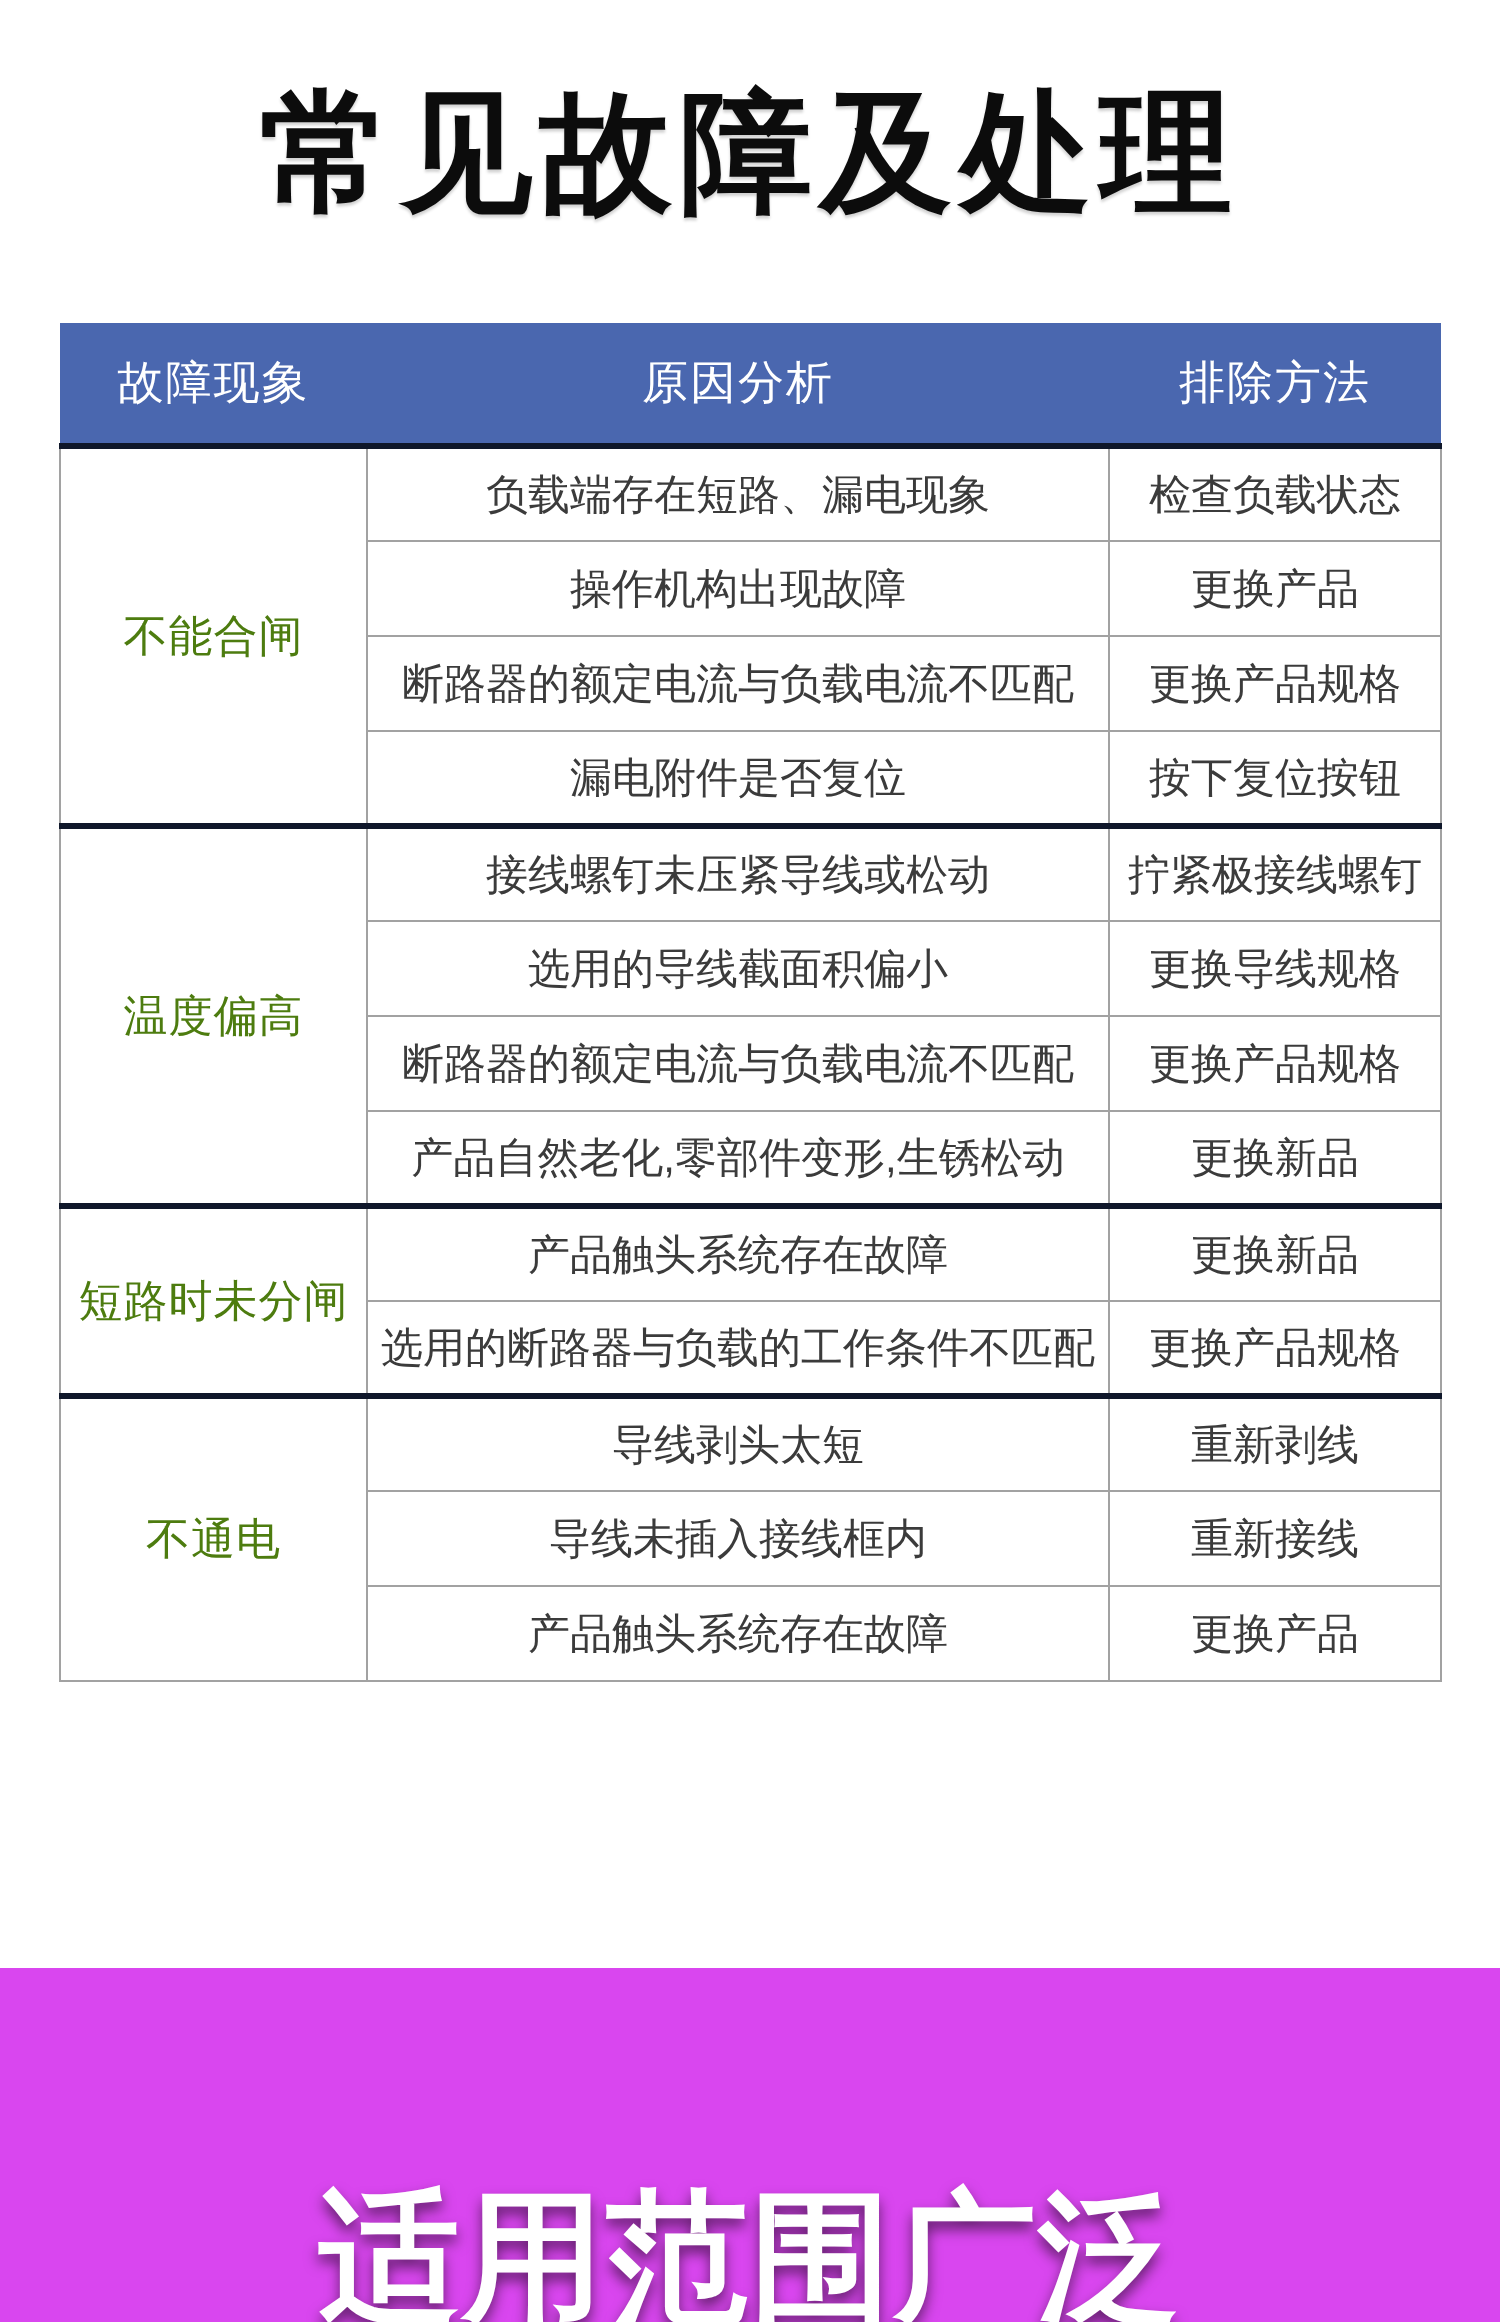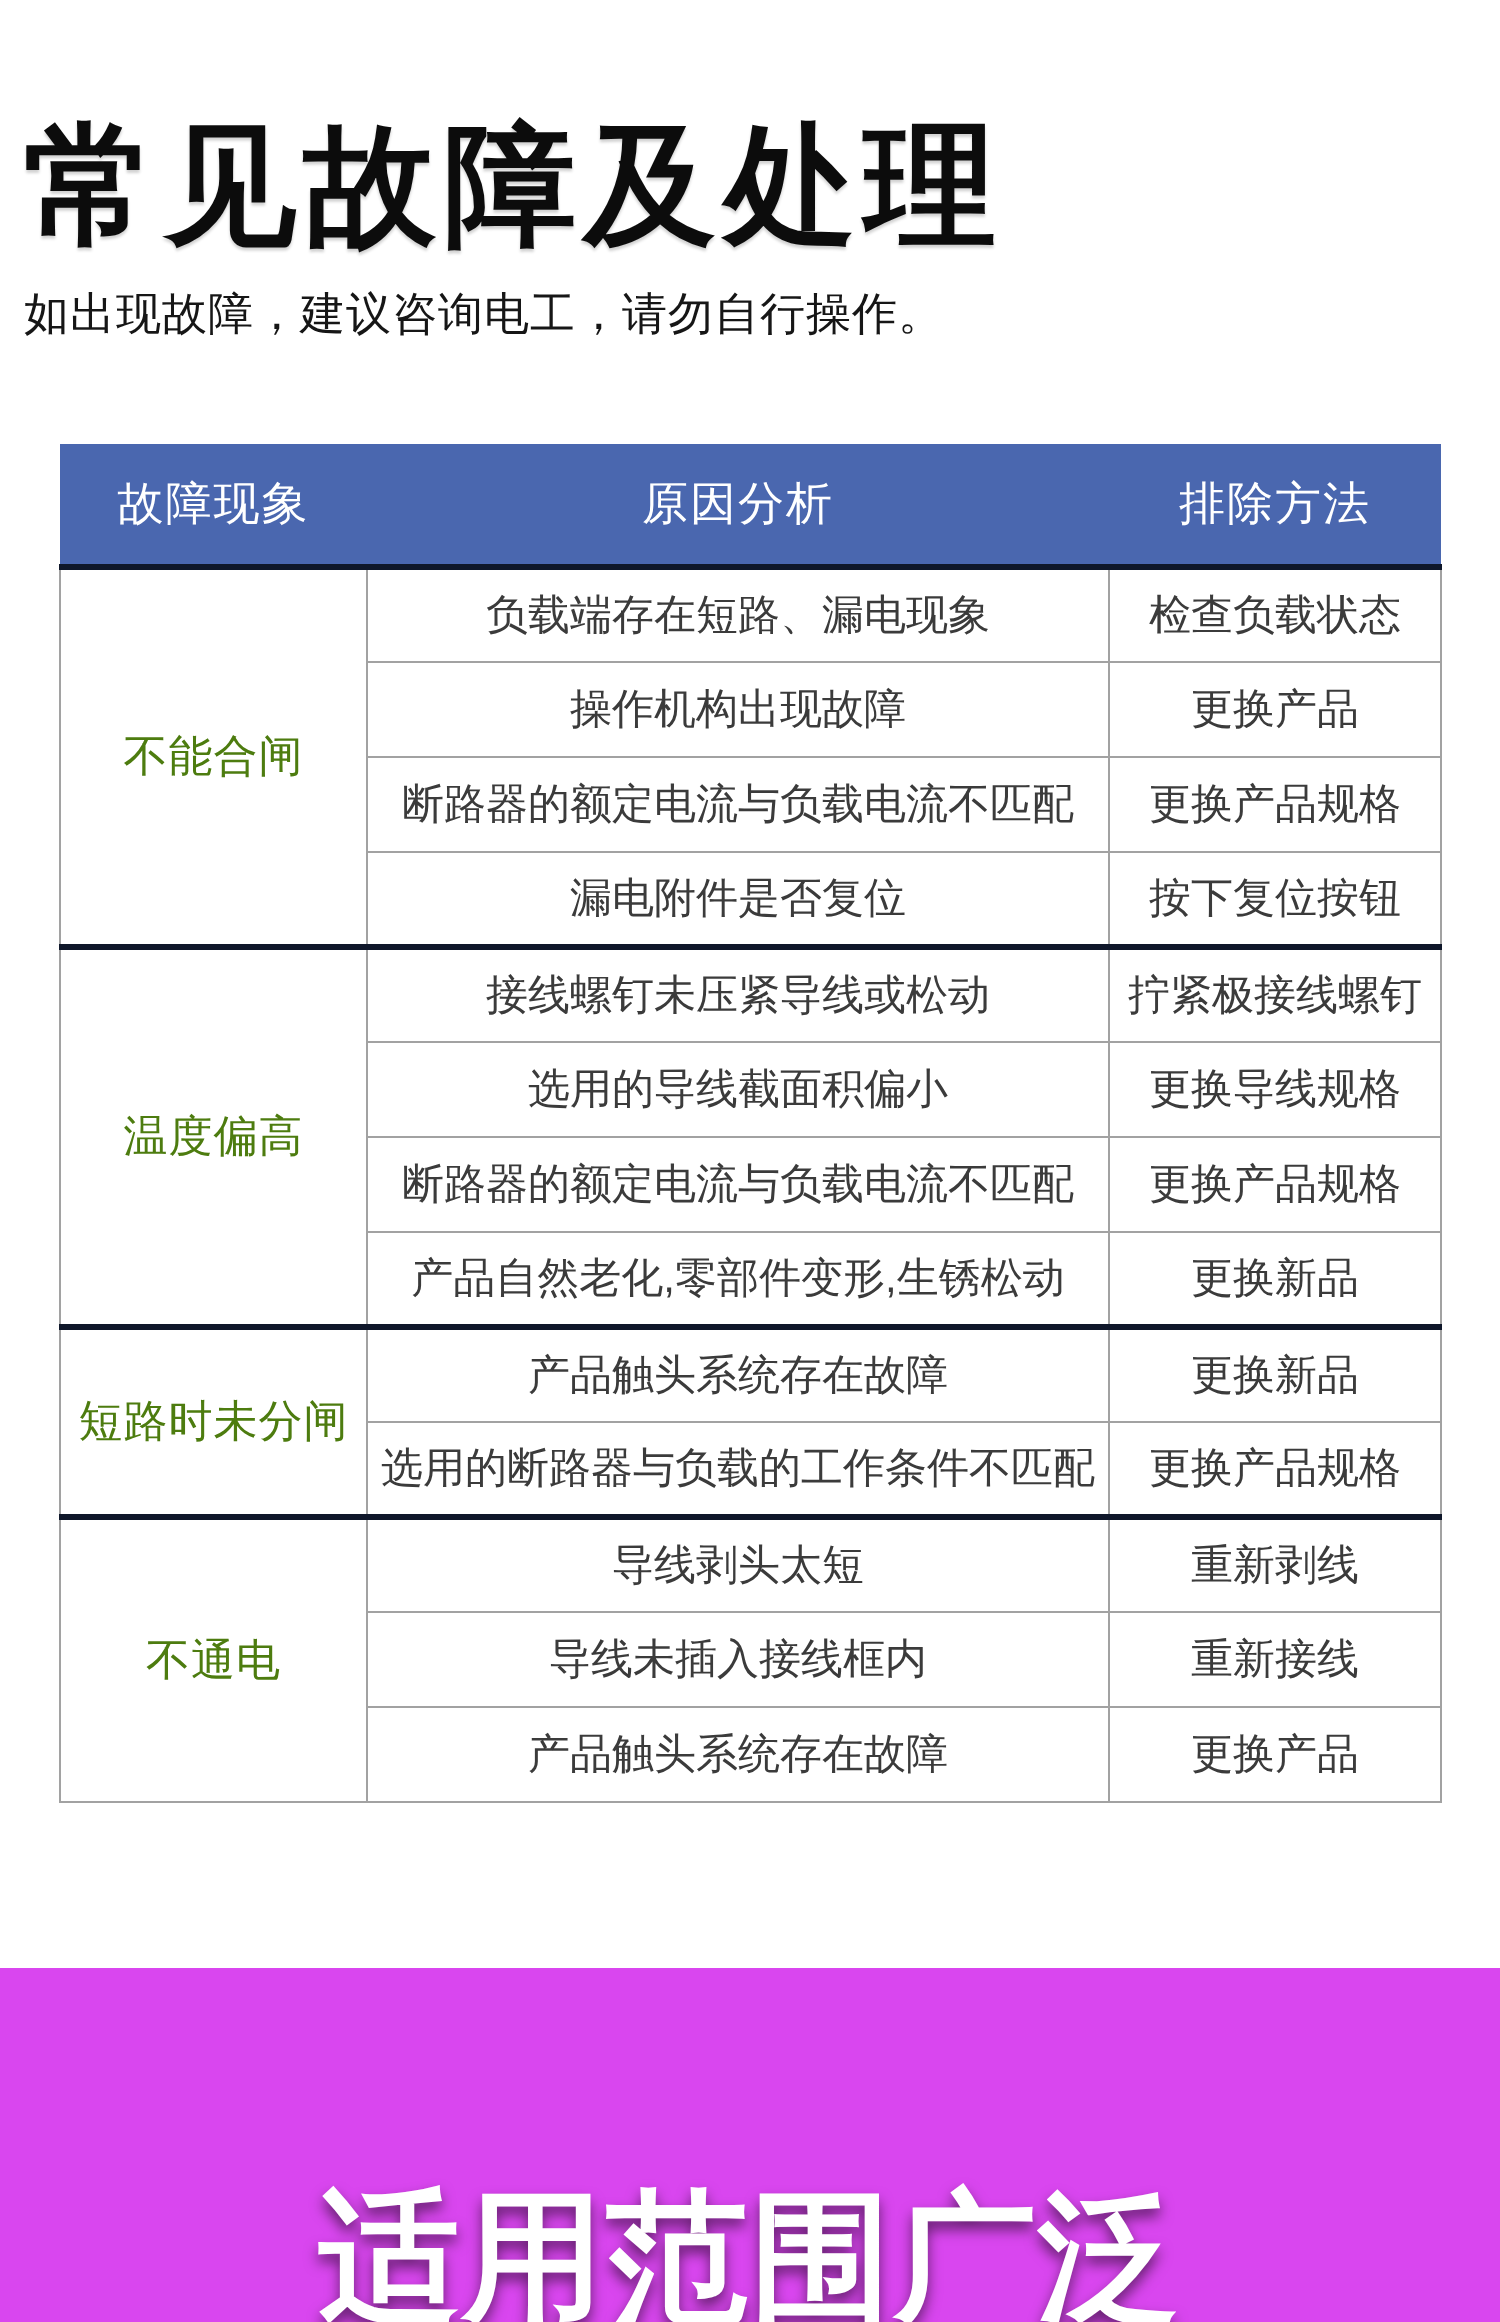--- a/index.html
+++ b/index.html
@@ -6,21 +6,21 @@
   body {
     width: 1500px;
     height: 2322px;
     background: #ffffff;
     font-family: "Liberation Sans", sans-serif;
     position: relative;
     overflow: hidden;
   }
 
   
-  .hero { padding-top: 120px; text-align: left; margin-left: 24px; }
+  .hero { padding-top: 87px; text-align: center; }
   .hero h1 {
     margin: 0;
     font-size: 132px;
     line-height: 1;
     font-weight: 800;
     color: #0c0c0c;
     letter-spacing: 8px;
     text-shadow: 0 3px 3px rgba(0,0,0,0.18);
   }
   .hero p {
@@ -91,21 +91,20 @@
     text-shadow: 0 8px 14px rgba(0,0,0,0.55);
   }
 </style>
 </head>
 <body>
 
 <div>
 
   <div class="hero">
     <h1>常见故障及处理</h1>
-    <p>如出现故障，建议咨询电工，请勿自行操作。</p>
   </div>
 
   <div class="table-wrap">
     <table class="fault">
       <colgroup>
         <col style="width:307px">
         <col style="width:742px">
         <col style="width:332px">
       </colgroup>
       <thead>

